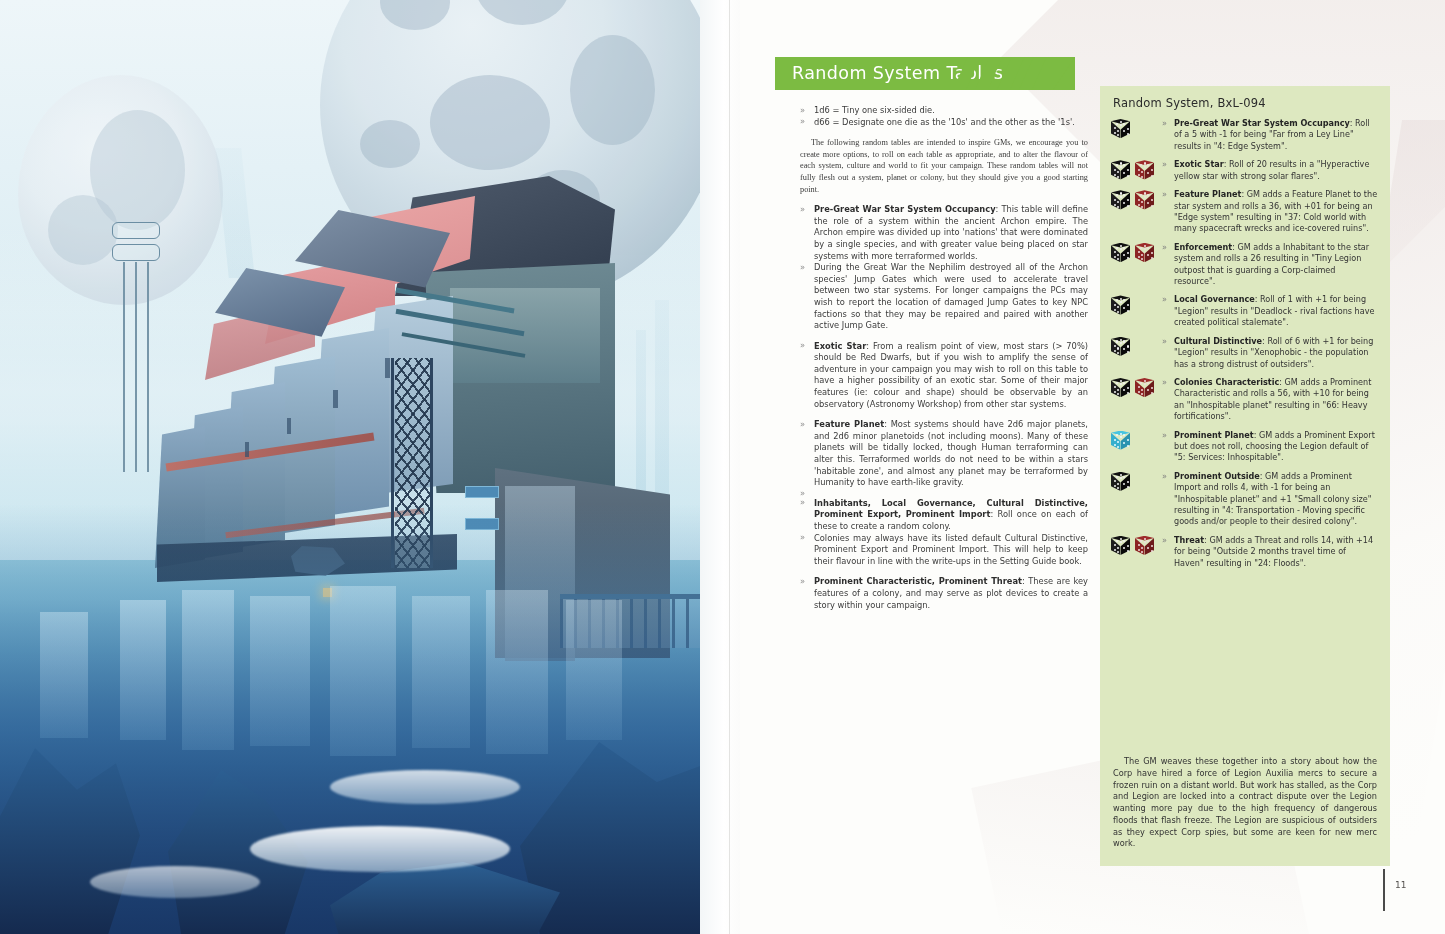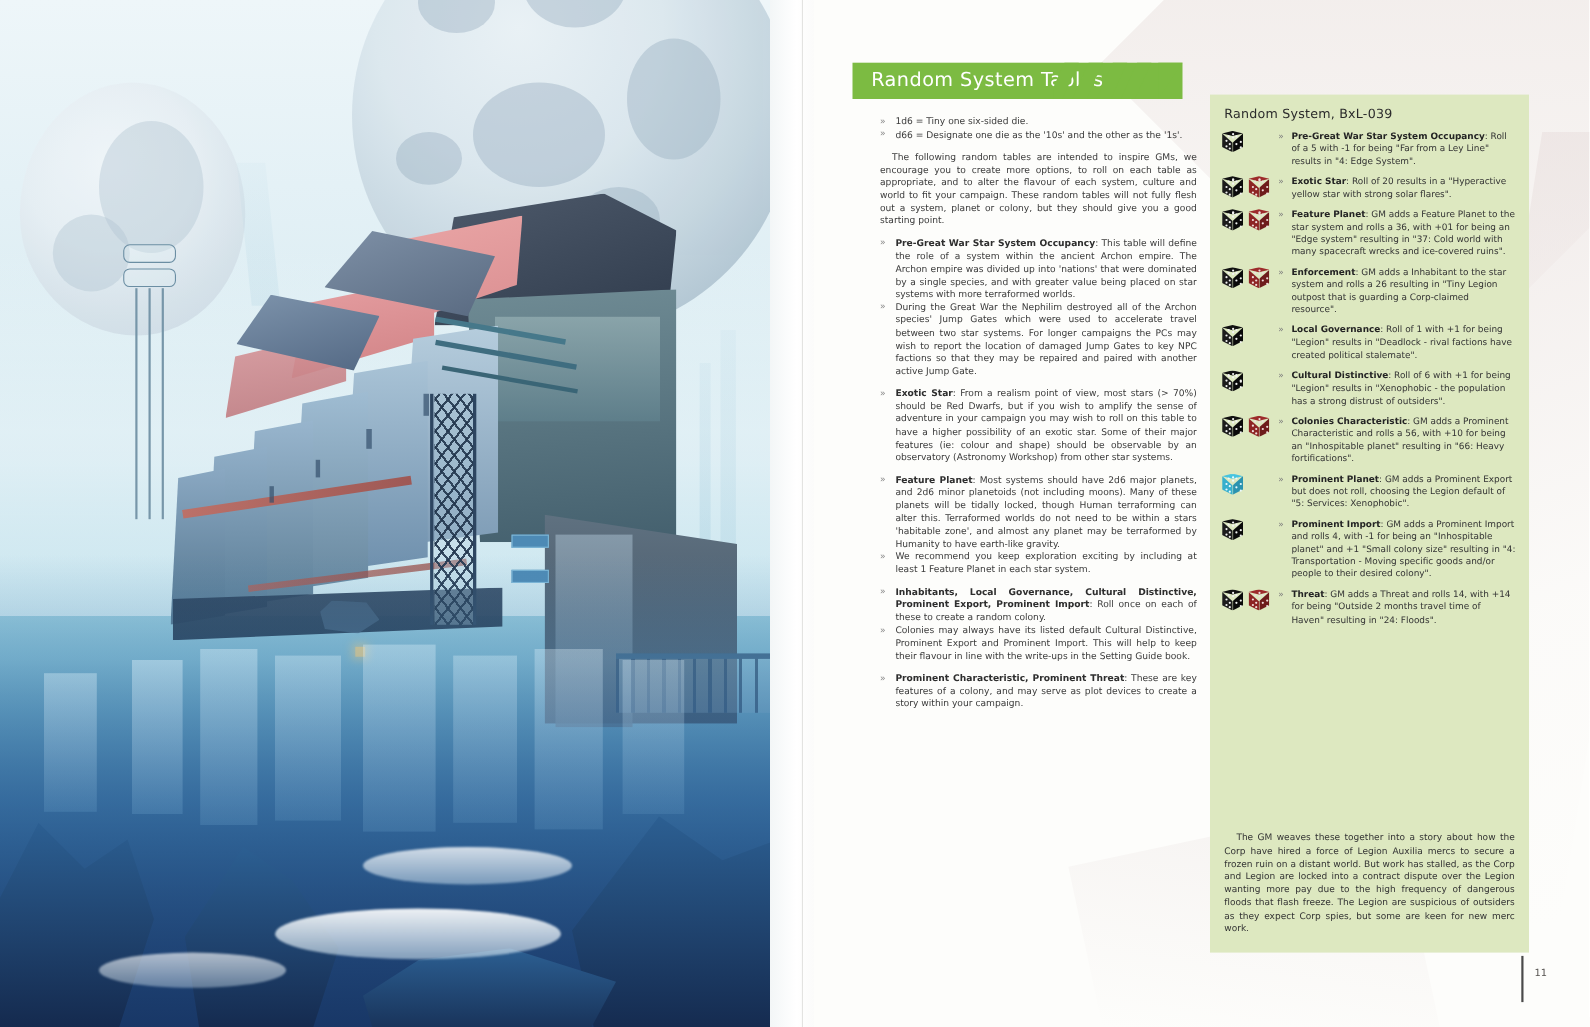--- a/index.html
+++ b/index.html
@@ -140,21 +140,21 @@
   }
 
   
   #body-column {
     position:absolute; left:60px; top:96px; width:288px;
     font-family:"DejaVu Sans", sans-serif;
     color:#3b3b3b; font-size:8.3px; line-height:11.6px;
     text-align:justify;
   }
   #body-column p { margin:0 0 0 0; text-align:justify; }
-  .para-indent { text-indent:11px; margin-top:9px !important; }
+  .para-indent { text-indent:11px; margin-top:9px !important;font-family:Liberation Serif, serif; }
   .bullet-list { margin-top:9px; }
   .bullet {
     position:relative; padding-left:14px; text-align:justify;
     margin-bottom:0px;
   }
   .bullet .gt {
     position:absolute; left:0; top:-.5px; color:#8a8a8a; font-size:8.3px;
   }
   .bullet b { font-weight:700; color:#2e2e2e; }
   .gap { height:9px; }
@@ -367,31 +367,31 @@
       </div>
     <p class="para-indent">The following random tables are intended to inspire GMs, we encourage you to create more options, to roll on each table as appropriate, and to alter the flavour of each system, culture and world to fit your campaign. These random tables will not fully flesh out a system, planet or colony, but they should give you a good starting point.</p>
     <div id="body-groups">
         <div class="gap"></div>
         <div class="bullet"><span class="gt">»</span><b>Pre-Great War Star System Occupancy</b><span>: This table will define the role of a system within the ancient Archon empire. The Archon empire was divided up into 'nations' that were dominated by a single species, and with greater value being placed on star systems with more terraformed worlds.</span></div>
         <div class="bullet"><span class="gt">»</span><span>During the Great War the Nephilim destroyed all of the Archon species' Jump Gates which were used to accelerate travel between two star systems. For longer campaigns the PCs may wish to report the location of damaged Jump Gates to key NPC factions so that they may be repaired and paired with another active Jump Gate.</span></div>
         <div class="gap"></div>
         <div class="bullet"><span class="gt">»</span><b>Exotic Star</b><span>: From a realism point of view, most stars (&gt; 70%) should be Red Dwarfs, but if you wish to amplify the sense of adventure in your campaign you may wish to roll on this table to have a higher possibility of an exotic star. Some of their major features (ie: colour and shape) should be observable by an observatory (Astronomy Workshop) from other star systems.</span></div>
         <div class="gap"></div>
         <div class="bullet"><span class="gt">»</span><b>Feature Planet</b><span>: Most systems should have 2d6 major planets, and 2d6 minor planetoids (not including moons). Many of these planets will be tidally locked, though Human terraforming can alter this. Terraformed worlds do not need to be within a stars 'habitable zone', and almost any planet may be terraformed by Humanity to have earth-like gravity.</span></div>
-        <div class="bullet"><span class="gt">»</span><span>We recommend you keep exploration exciting by including at least 1 Feature Planet in each star system.</span></div>
+        <div class="bullet"><span class="gt">»</span></div>
         <div class="gap"></div>
         <div class="bullet"><span class="gt">»</span><b>Inhabitants, Local Governance, Cultural Distinctive, Prominent Export, Prominent Import</b><span>: Roll once on each of these to create a random colony.</span></div>
         <div class="bullet"><span class="gt">»</span><span>Colonies may always have its listed default Cultural Distinctive, Prominent Export and Prominent Import. This will help to keep their flavour in line with the write-ups in the Setting Guide book.</span></div>
         <div class="gap"></div>
         <div class="bullet"><span class="gt">»</span><b>Prominent Characteristic, Prominent Threat</b><span>: These are key features of a colony, and may serve as plot devices to create a story within your campaign.</span></div>
       </div>
   </div>
 
   <div id="sidebar-panel">
-    <div id="sidebar-title">Random System, BxL-039</div>
+    <div id="sidebar-title">Random System, BxL-094</div>
     <div id="sidebar-entries">
         <div class="entry">
           <div class="dice-cell">
             <span class="die black">
               <span class="top"></span>
               <span class="lf"></span>
               <span class="rt"></span>
               <span class="pip" style="left: 3.5px; top: 8.3px;"></span>
               <span class="pip" style="left: 3.5px; top: 13.3px;"></span>
               <span class="pip" style="left: 7px; top: 10.8px;"></span>
@@ -609,42 +609,42 @@
               <span class="pip" style="left: 7px; top: 15.3px;"></span>
               <span class="pip" style="left: 13px; top: 11.3px;"></span>
               <span class="pip" style="left: 16.5px; top: 8.8px;"></span>
               <span class="pip" style="left: 16.5px; top: 14.3px;"></span>
               <span class="pip" style="left: 9.5px; top: 2.2px;"></span>
               <span class="pip" style="left: 6px; top: 3.8px;"></span>
               <span class="pip" style="left: 13px; top: 3.8px;"></span>
               <span class="pip" style="left: 9.5px; top: 5.4px;"></span>
             </span>
           </div>
-          <div class="entry-text"><span class="gt">»</span><b>Prominent Planet</b><span>: GM adds a Prominent Export but does not roll, choosing the Legion default of "5: Services: Xenophobic".</span></div>
-        </div>
-        <div class="entry">
-          <div class="dice-cell">
-            <span class="die black">
-              <span class="top"></span>
-              <span class="lf"></span>
-              <span class="rt"></span>
-              <span class="pip" style="left: 3.5px; top: 8.3px;"></span>
-              <span class="pip" style="left: 3.5px; top: 13.3px;"></span>
-              <span class="pip" style="left: 7px; top: 10.8px;"></span>
-              <span class="pip" style="left: 7px; top: 15.3px;"></span>
-              <span class="pip" style="left: 13px; top: 11.3px;"></span>
-              <span class="pip" style="left: 16.5px; top: 8.8px;"></span>
-              <span class="pip" style="left: 16.5px; top: 14.3px;"></span>
-              <span class="pip" style="left: 9.5px; top: 2.2px;"></span>
-              <span class="pip" style="left: 6px; top: 3.8px;"></span>
-              <span class="pip" style="left: 13px; top: 3.8px;"></span>
-              <span class="pip" style="left: 9.5px; top: 5.4px;"></span>
-            </span>
-          </div>
-          <div class="entry-text"><span class="gt">»</span><b>Prominent Import</b><span>: GM adds a Prominent Import and rolls 4, with -1 for being an "Inhospitable planet" and +1 "Small colony size" resulting in "4: Transportation - Moving specific goods and/or people to their desired colony".</span></div>
+          <div class="entry-text"><span class="gt">»</span><b>Prominent Planet</b><span>: GM adds a Prominent Export but does not roll, choosing the Legion default of "5: Services: Inhospitable".</span></div>
+        </div>
+        <div class="entry">
+          <div class="dice-cell">
+            <span class="die black">
+              <span class="top"></span>
+              <span class="lf"></span>
+              <span class="rt"></span>
+              <span class="pip" style="left: 3.5px; top: 8.3px;"></span>
+              <span class="pip" style="left: 3.5px; top: 13.3px;"></span>
+              <span class="pip" style="left: 7px; top: 10.8px;"></span>
+              <span class="pip" style="left: 7px; top: 15.3px;"></span>
+              <span class="pip" style="left: 13px; top: 11.3px;"></span>
+              <span class="pip" style="left: 16.5px; top: 8.8px;"></span>
+              <span class="pip" style="left: 16.5px; top: 14.3px;"></span>
+              <span class="pip" style="left: 9.5px; top: 2.2px;"></span>
+              <span class="pip" style="left: 6px; top: 3.8px;"></span>
+              <span class="pip" style="left: 13px; top: 3.8px;"></span>
+              <span class="pip" style="left: 9.5px; top: 5.4px;"></span>
+            </span>
+          </div>
+          <div class="entry-text"><span class="gt">»</span><b>Prominent Outside</b><span>: GM adds a Prominent Import and rolls 4, with -1 for being an "Inhospitable planet" and +1 "Small colony size" resulting in "4: Transportation - Moving specific goods and/or people to their desired colony".</span></div>
         </div>
         <div class="entry">
           <div class="dice-cell">
             <span class="die black">
               <span class="top"></span>
               <span class="lf"></span>
               <span class="rt"></span>
               <span class="pip" style="left: 3.5px; top: 8.3px;"></span>
               <span class="pip" style="left: 3.5px; top: 13.3px;"></span>
               <span class="pip" style="left: 7px; top: 10.8px;"></span>

